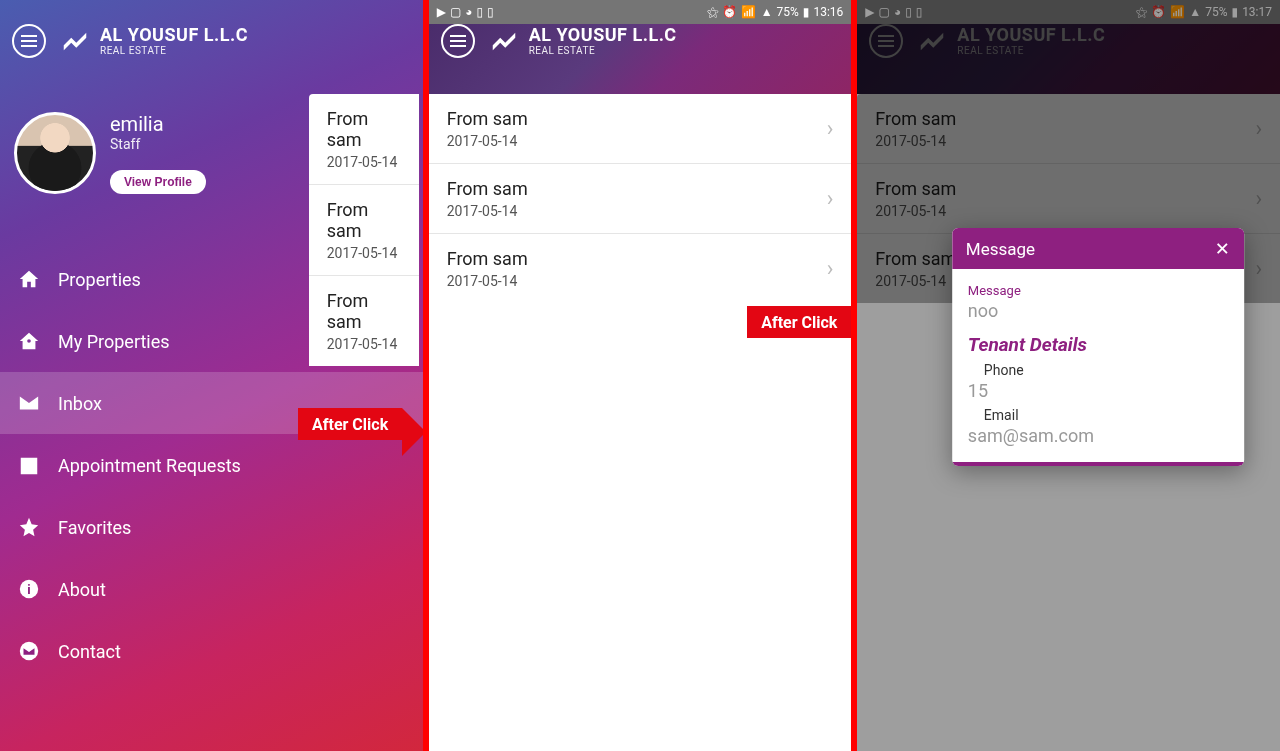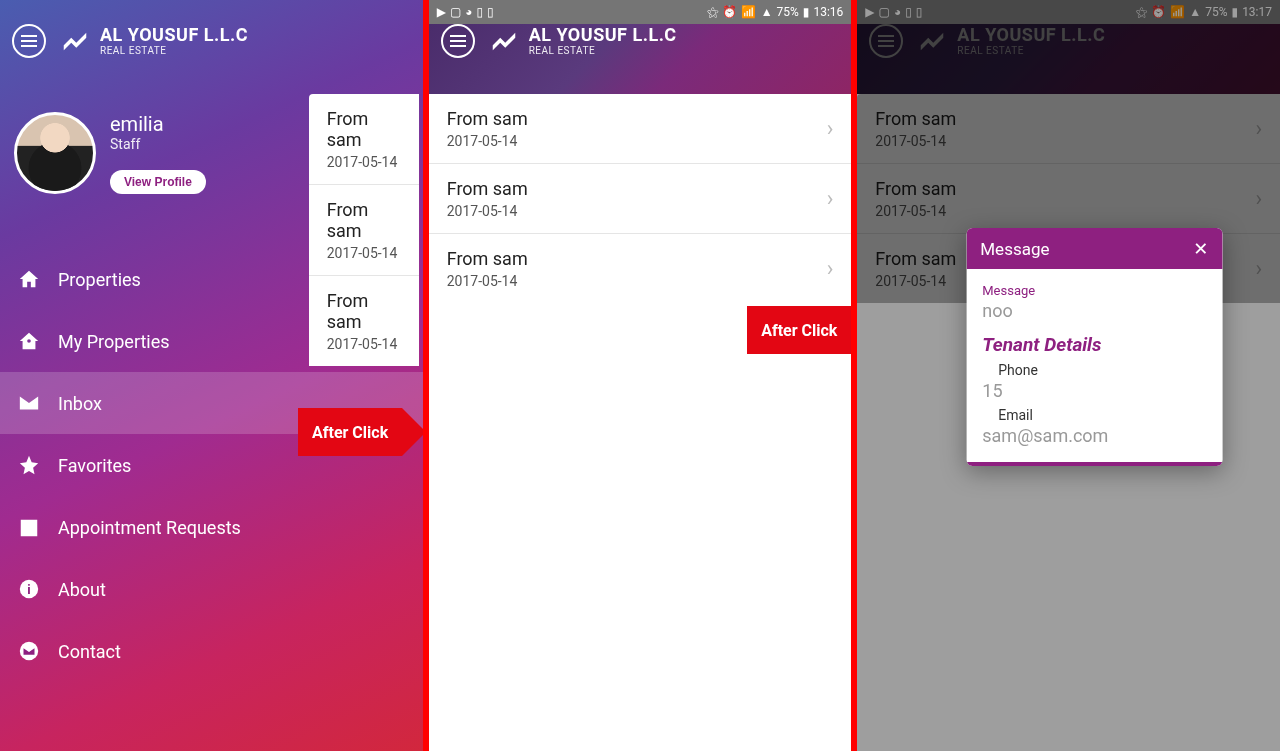--- a/index.html
+++ b/index.html
@@ -109,30 +109,30 @@
   padding:10px 14px;
   display:flex; align-items:center;
   z-index:5;
 }
 .after-click.arrow-right::after {
   content:''; position:absolute; right:-24px; top:0;
   border-top: 24px solid transparent;
   border-bottom: 24px solid transparent;
   border-left: 24px solid #e30613;
 }
-.after-click.arrow-right { height:48px;justify-content:flex-end; }
+.after-click.arrow-right { height:32px;justify-content:flex-end; }
 .ac1 { top: 408px; left: 298px; }
 .ac2 { top: 212px; right: 0; }
 
 .dim-overlay {
   position:absolute; inset:0; background: rgba(0,0,0,0.38); z-index:8;
 }
 .modal {
   position:absolute; left:50%; top:228px; transform:translateX(-40%);
-  width: 256px; z-index:10;
+  width: 292px; z-index:10;
   background:#fff; border-radius:6px; overflow:hidden;
   box-shadow: 0 6px 24px rgba(0,0,0,0.35);
 }
 .modal-header {
   background:#8e2080; color:#fff;
   display:flex; align-items:center; justify-content:space-between;
   padding: 10px 14px; font-size:17px;
 }
 .modal-body { padding: 4px 16px 16px; }
 .modal-label { color:#8e2080; font-size:13px; margin-top:10px; }
@@ -210,29 +210,29 @@
         <span>My Properties</span>
       </li>
       <li class="active">
         <svg class="menu-ico" viewBox="0 0 24 24">
             <path fill="#fff" d="M2 5h20v14H2zM2 5l10 7 10-7"></path>
           </svg>
         <span>Inbox</span>
       </li>
       <li>
         <svg class="menu-ico" viewBox="0 0 24 24">
+            <path fill="#fff" d="M3 4h18v18H3zM3 9h18M8 3v3M16 3v3"></path>
+          </svg>
+        <span>Appointment Requests</span>
+      </li>
+      <li>
+        <svg class="menu-ico" viewBox="0 0 24 24">
             <path fill="#fff" d="M12 2l2.9 6.9L22 10l-5.5 4.9L18 22l-6-3.5L6 22l1.5-7.1L2 10l7.1-1.1z"></path>
           </svg>
         <span>Favorites</span>
-      </li>
-      <li>
-        <svg class="menu-ico" viewBox="0 0 24 24">
-            <path fill="#fff" d="M3 4h18v18H3zM3 9h18M8 3v3M16 3v3"></path>
-          </svg>
-        <span>Appointment Requests</span>
       </li>
       <li>
         <svg class="menu-ico" viewBox="0 0 24 24">
             <circle cx="12" cy="12" r="10" fill="#fff"></circle>
             <text x="12" y="17" text-anchor="middle" font-size="14" fill="#8e2080" font-weight="bold">i</text>
           </svg>
         <span>About</span>
       </li>
       <li>
         <svg class="menu-ico" viewBox="0 0 24 24">

